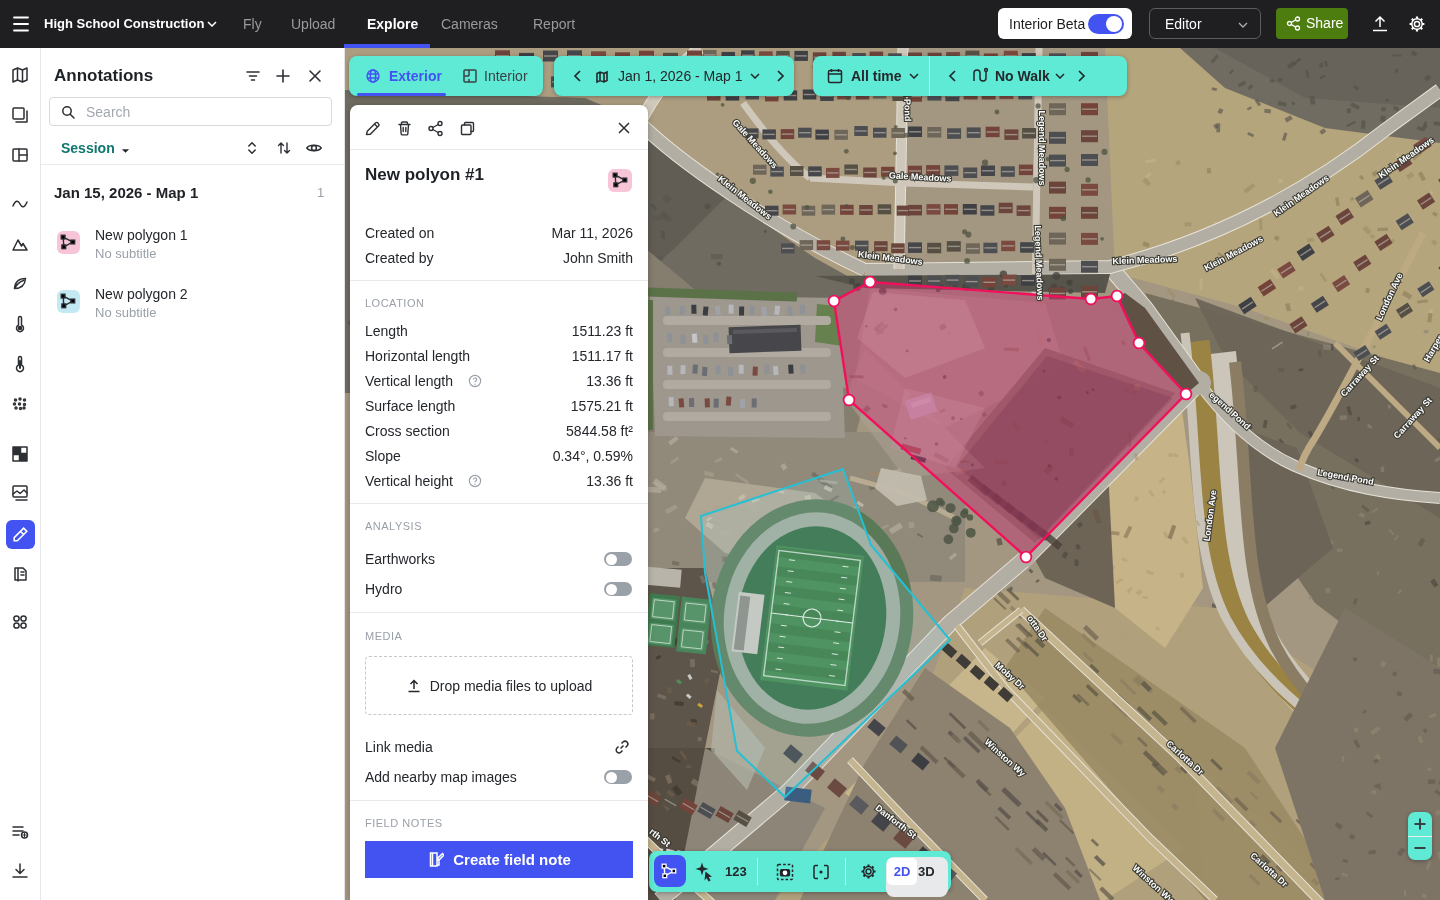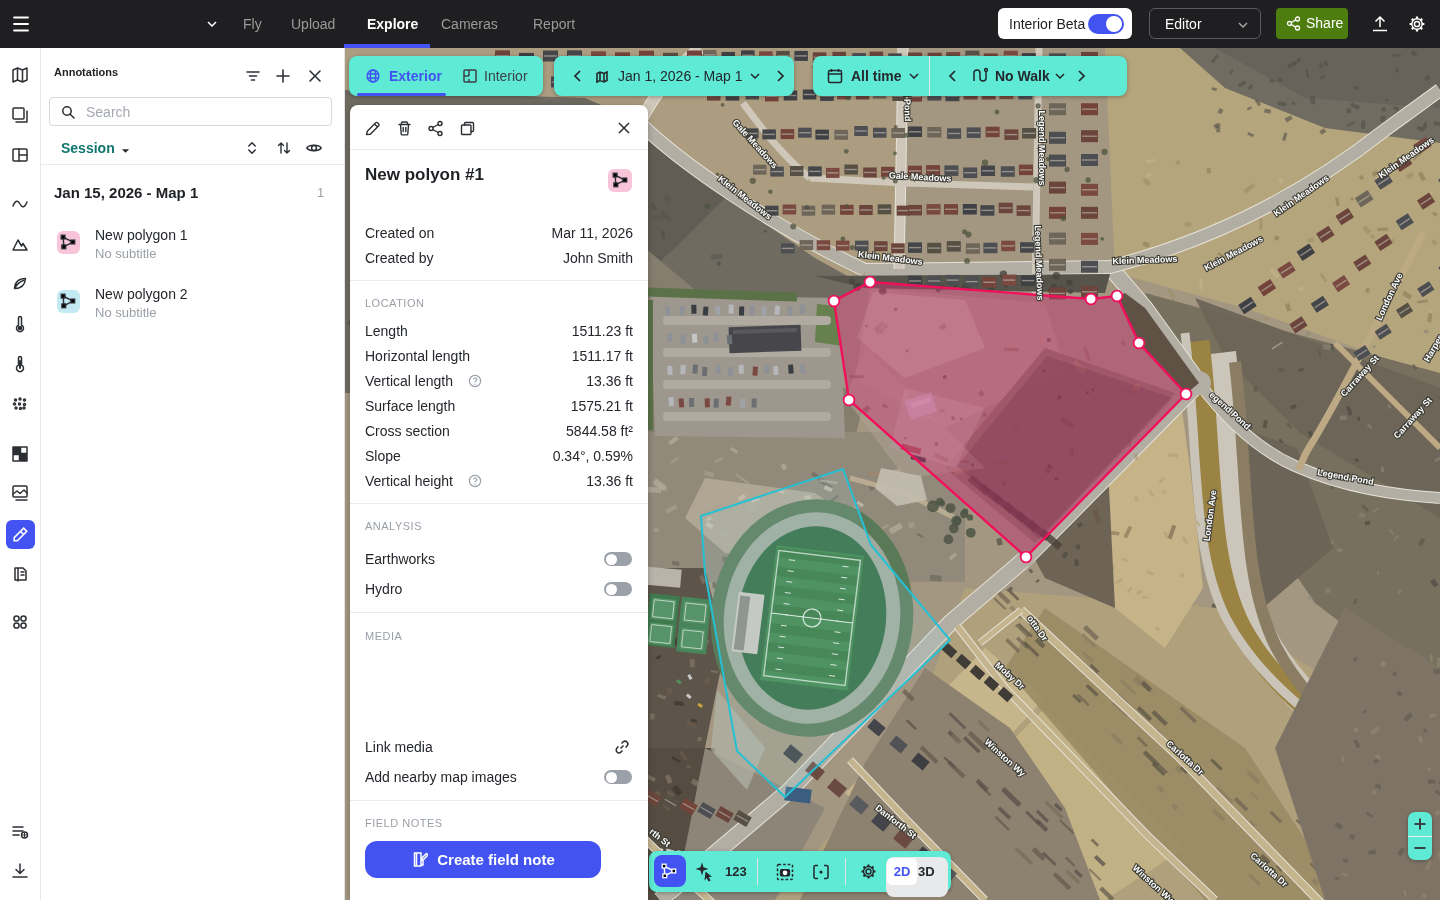--- a/index.html
+++ b/index.html
@@ -13,20 +13,21 @@
 .row .v{position:absolute;right:0;top:0}
 .sech{font-size:11px;letter-spacing:.5px;color:#9aa0a8;font-weight:normal}
 .tgl{position:absolute;width:28px;height:14px;border-radius:7px;background:#9ba1a8}
 .tgl i{position:absolute;left:1.5px;top:1.5px;width:11px;height:11px;border-radius:50%;background:#fff}
 .hr{position:absolute;left:0;right:0;height:1px;background:#e8eaec}
 </style></head><body>
 <div id="topbar">
     <svg class="ic" style="position:absolute;left:12px;top:15px" width="18" height="18" viewBox="0 0 18 18">
       <path d="M2 2.5h14M2 9h14M2 15.5h14" stroke="#fff" stroke-width="1.8"></path>
     </svg>
+    <div style="position:absolute;left:44px;top:0;height:48px;line-height:48px;font-size:13px;font-weight:bold;color:#fff">High School Construction</div>
     <svg style="position:absolute;left:207px;top:21px" width="10" height="6" viewBox="0 0 10 6">
       <path d="M1 1l4 4 4-4" fill="none" stroke="#fff" stroke-width="1.5"></path>
     </svg>
     <div class="nav" style="left:243px;color:#9a9a9a">Fly</div>
     <div class="nav" style="left:291px;color:#9a9a9a">Upload</div>
     <div class="nav" style="left:367px;color:#fff;font-weight:bold">Explore</div>
     <div class="nav" style="left:441px;color:#9a9a9a">Cameras</div>
     <div class="nav" style="left:533px;color:#9a9a9a">Report</div>
     <div style="position:absolute;left:344px;top:44px;width:86px;height:4px;background:#4353f2"></div>
     <div style="position:absolute;left:998px;top:8px;width:134px;height:31px;background:#fff;border-radius:6px">
@@ -125,21 +126,21 @@
     </svg>
     <svg class="ic" style="position:absolute;left:10px;top:813px" width="20" height="20" viewBox="0 0 20 20">
       <path d="M10 3v9M6 8.5L10 12.5l4-4M3 16h14"></path>
     </svg>
     <div style="position:absolute;left:6px;top:472px;width:29px;height:29px;background:#4353f2;border-radius:6px"></div>
     <svg style="position:absolute;left:10px;top:476px" width="21" height="21" viewBox="0 0 20 20" fill="none" stroke="#fff" stroke-width="1.5">
       <path d="M4 13l9-9 3 3-9 9H4Z M10 7l3 3"></path>
     </svg>
   </div>
 <div id="apanel">
-    <div style="position:absolute;left:13px;top:18px;font-size:11px;font-weight:bold;color:#1e2125">Annotations</div>
+    <div style="position:absolute;left:13px;top:18px;font-size:17px;font-weight:bold;color:#1e2125">Annotations</div>
     <svg width="18" height="18" viewBox="0 0 18 18" class="ic" style="position:absolute;left:203px;top:19px">
       <path d="M3 5h12M5.5 9h7M7.5 13h3" stroke-width="1.6"></path>
     </svg>
     <svg width="18" height="18" viewBox="0 0 18 18" class="ic" style="position:absolute;left:233px;top:19px">
       <path d="M9 3v12M3 9h12" stroke-width="1.6"></path>
     </svg>
     <svg width="18" height="18" viewBox="0 0 18 18" class="ic" style="position:absolute;left:265px;top:19px">
       <path d="M4 4l10 10M14 4L4 14" stroke-width="1.6"></path>
     </svg>
     <div style="position:absolute;left:8px;top:49px;width:283px;height:29px;border:1px solid #d6d9dd;border-radius:4px">
@@ -1610,26 +1611,31 @@
     <div class="row" style="top:446px">Earthworks</div>
     <div class="tgl" style="right:16px;top:447px">
       <i></i>
     </div>
     <div class="row" style="top:476px">Hydro</div>
     <div class="tgl" style="right:16px;top:477px">
       <i></i>
     </div>
     <div class="hr" style="top:507px"></div>
     <div class="sech" style="position:absolute;left:15px;top:525px">MEDIA</div>
+    <div style="position:absolute;left:15px;top:551px;width:268px;height:59px;border:1px dashed #c3c8cf;border-radius:4px">
+      <div style="position:absolute;left:0;right:0;top:21px;text-align:center;font-size:14px;color:#24272c"><svg style="vertical-align:-3px;margin-right:8px" width="16" height="16" viewBox="0 0 16 16" fill="none" stroke="#24272c" stroke-width="1.5">
+          <path d="M8 11V2.5M4.5 6L8 2.5 11.5 6M2.5 13.5h11"></path>
+        </svg>Drop media files to upload</div>
+    </div>
     <div class="row" style="top:634px">Link media</div>
     <svg style="position:absolute;right:18px;top:634px" width="16" height="16" viewBox="0 0 16 16" fill="none" stroke="#2c2f33" stroke-width="1.5">
       <path d="M6.5 9.5l3-3M7.5 4.5l1.5-1.5a2.8 2.8 0 014 4L11.5 8.5M8.5 11.5L7 13a2.8 2.8 0 01-4-4l1.5-1.5"></path>
     </svg>
     <div class="row" style="top:664px">Add nearby map images</div>
     <div class="tgl" style="right:16px;top:665px">
       <i></i>
     </div>
     <div class="hr" style="top:695px"></div>
     <div class="sech" style="position:absolute;left:15px;top:712px">FIELD NOTES</div>
-    <div style="position:absolute;left:15px;top:736px;width:236px;height:37px;background:#4353f2;border-radius:12px;text-align:center;line-height:37px;font-size:15px;font-weight:bold;color:#fff"><svg style="vertical-align:-3px;margin-right:9px" width="17" height="17" viewBox="0 0 17 17" fill="none" stroke="#fff" stroke-width="1.5">
+    <div style="position:absolute;left:15px;top:736px;width:268px;height:37px;background:#4353f2;border-radius:0;text-align:center;line-height:37px;font-size:15px;font-weight:bold;color:#fff"><svg style="vertical-align:-3px;margin-right:9px" width="17" height="17" viewBox="0 0 17 17" fill="none" stroke="#fff" stroke-width="1.5">
         <path d="M3 2.5h7v12H3ZM5 2.5v12M12 5l3-2.5v12L12 12V5Z" display="none"></path>
         <path d="M3.5 2h6.5v13H3.5ZM5.5 2v13M12 9.5V14H10M15.5 2.5L11 7l-.5 2 2-.5 4.5-4.5Z"></path>
       </svg>Create field note</div>
   </div>
 </body></html>

